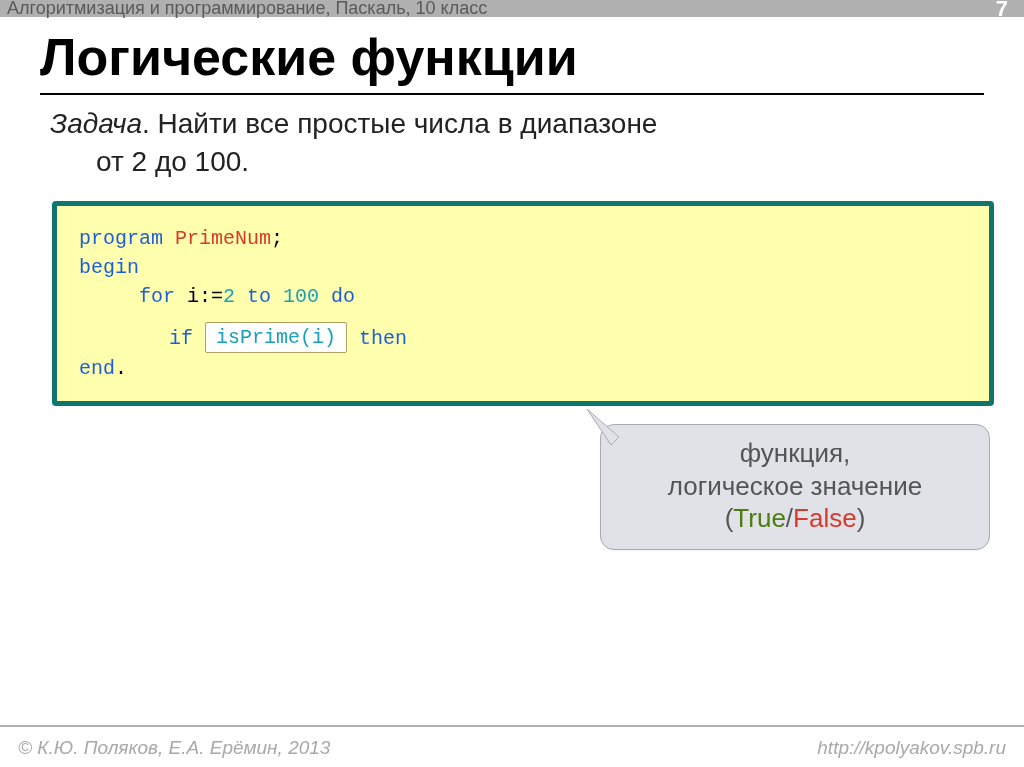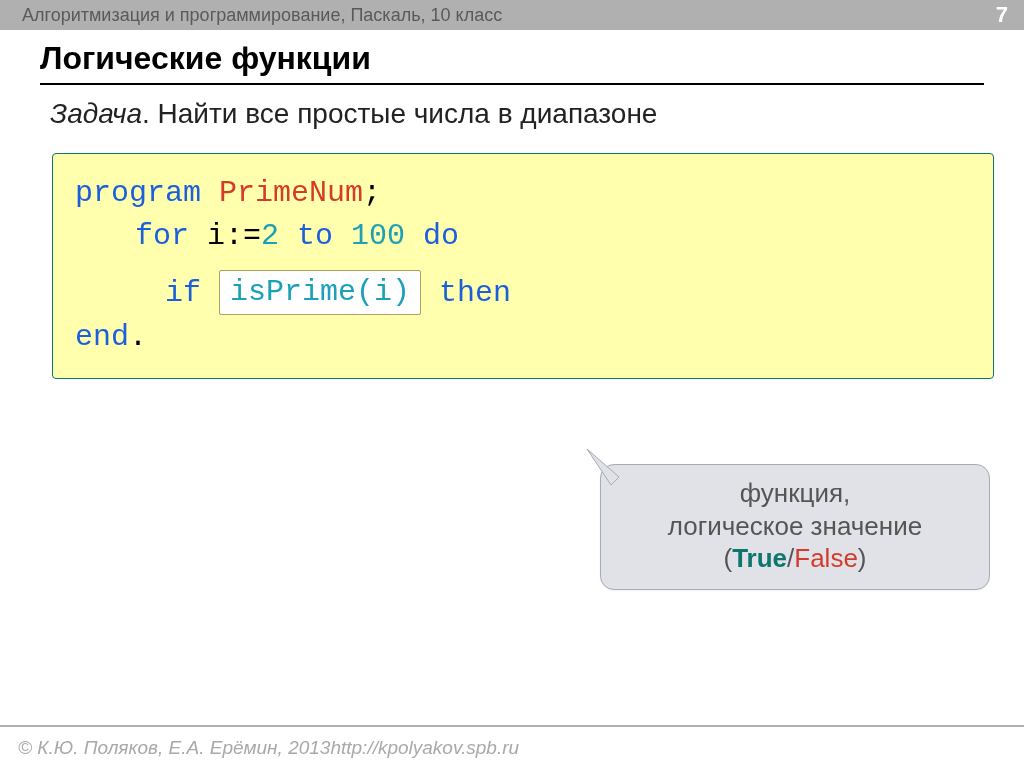--- a/index.html
+++ b/index.html
@@ -6,61 +6,61 @@
   body {
     width: 1024px;
     height: 767px;
     background: #ffffff;
     font-family: Arial, sans-serif;
     position: relative;
     overflow: hidden;
   }
   .header-bar {
     background: #b0b0b0;
-    height: 30px;
+    height: 17px;
     display: flex;
     align-items: center;
     justify-content: space-between;
-    padding: 0 16px 0 22px;
+    padding: 0 16px 0 7px;
     color: #5a5a5a;
     font-size: 18px;
   }
   .page-number {
     color: #ffffff;
     font-size: 22px;
     font-weight: bold;
   }
   .title-block {
     padding: 10px 40px 0 40px;
   }
   .title-block h1 {
-    font-size: 32px;
+    font-size: 52px;
     font-weight: bold;
     color: #000;
     padding-bottom: 4px;
   }
   .title-rule {
     border-top: 2px solid #000;
     margin-top: 2px;
   }
   .task-text {
     padding: 10px 50px 14px 50px;
     font-size: 28px;
     color: #222;
     line-height: 1.35;
   }
   .task-text .italic { font-style: italic; }
   .code-block {
     margin: 6px 30px 0 52px;
     background: #ffffad;
-    border: 1px solid #0f766e;
+    border: 5px solid #0f766e;
     border-radius: 4px;
     padding: 18px 22px 18px 22px;
     font-family: "Courier New", monospace;
-    font-size: 30px;
+    font-size: 20px;
     line-height: 1.45;
     color: #000;
     position: relative;
   }
   .kw-blue { color: #1b5fdc; }
   .kw-red  { color: #d63a2a; }
   .kw-teal { color: #1aa0b8; }
   .inline-box {
     display: inline-block;
     background: #ffffff;
@@ -82,40 +82,40 @@
     width: 390px;
     background: #e0e2e8;
     border: 1px solid #a8abb4;
     border-radius: 14px;
     padding: 12px 14px 14px 14px;
     text-align: center;
     font-size: 26px;
     color: #555;
     line-height: 1.25;
     box-shadow: 0 1px 2px rgba(0,0,0,0.05);
-    margin-top: 40px;
   }
-  .callout .true  { color: #0f766e; font-weight: bold; }
+  .callout .true  { color: #4d7c0f; }
   .callout .false { color: #d63a2a; }
   .callout-tail {
     position: absolute;
     left: -20px;
     top: -18px;
     width: 0; height: 0;
   }
   .callout-tail svg { display:block; }
   .footer-rule {
     position: absolute;
     left: 0; right: 0; bottom: 40px;
     border-top: 2px solid #b0b0b0;
   }
   .footer {
     position: absolute;
     left: 0; right: 0; bottom: 8px;
     display: flex;
+    justify-content: space-between;
     padding: 0 18px;
     color: #a9a9a9;
     font-size: 19px;
     font-style: italic;
   }
 </style>
 </head>
 <body>
 
 <div class="header-bar">
@@ -123,25 +123,29 @@
   <span class="page-number">7</span>
 </div>
 
 <div class="title-block">
   <h1>Логические функции</h1>
   <div class="title-rule"></div>
 </div>
 
 <div class="task-text">
   <span class="italic">Задача</span><span>. </span><span>Найти все простые числа в диапазоне</span><br>
+  <span style="padding-left:46px; display:inline-block;">от 2 до 100.</span>
 </div>
 
 <div class="code-block">
   <div>
     <span class="kw-blue">program</span><span class="kw-red"> PrimeNum</span><span>;</span>
+  </div>
+  <div>
+    <span class="kw-blue">begin</span>
   </div>
   <div>
     <span class="indent1"></span><span class="kw-blue">for</span><span> i:=</span><span class="kw-teal">2</span><span class="kw-blue"> to </span><span class="kw-teal">100</span><span class="kw-blue"> do</span>
   </div>
   <div>
     <span class="indent2"></span><span class="kw-blue">if</span> <span class="inline-box">isPrime(i)</span><span class="kw-blue"> then</span>
   </div>
   <div>
     <span class="kw-blue">end</span><span>.</span>
   </div>

